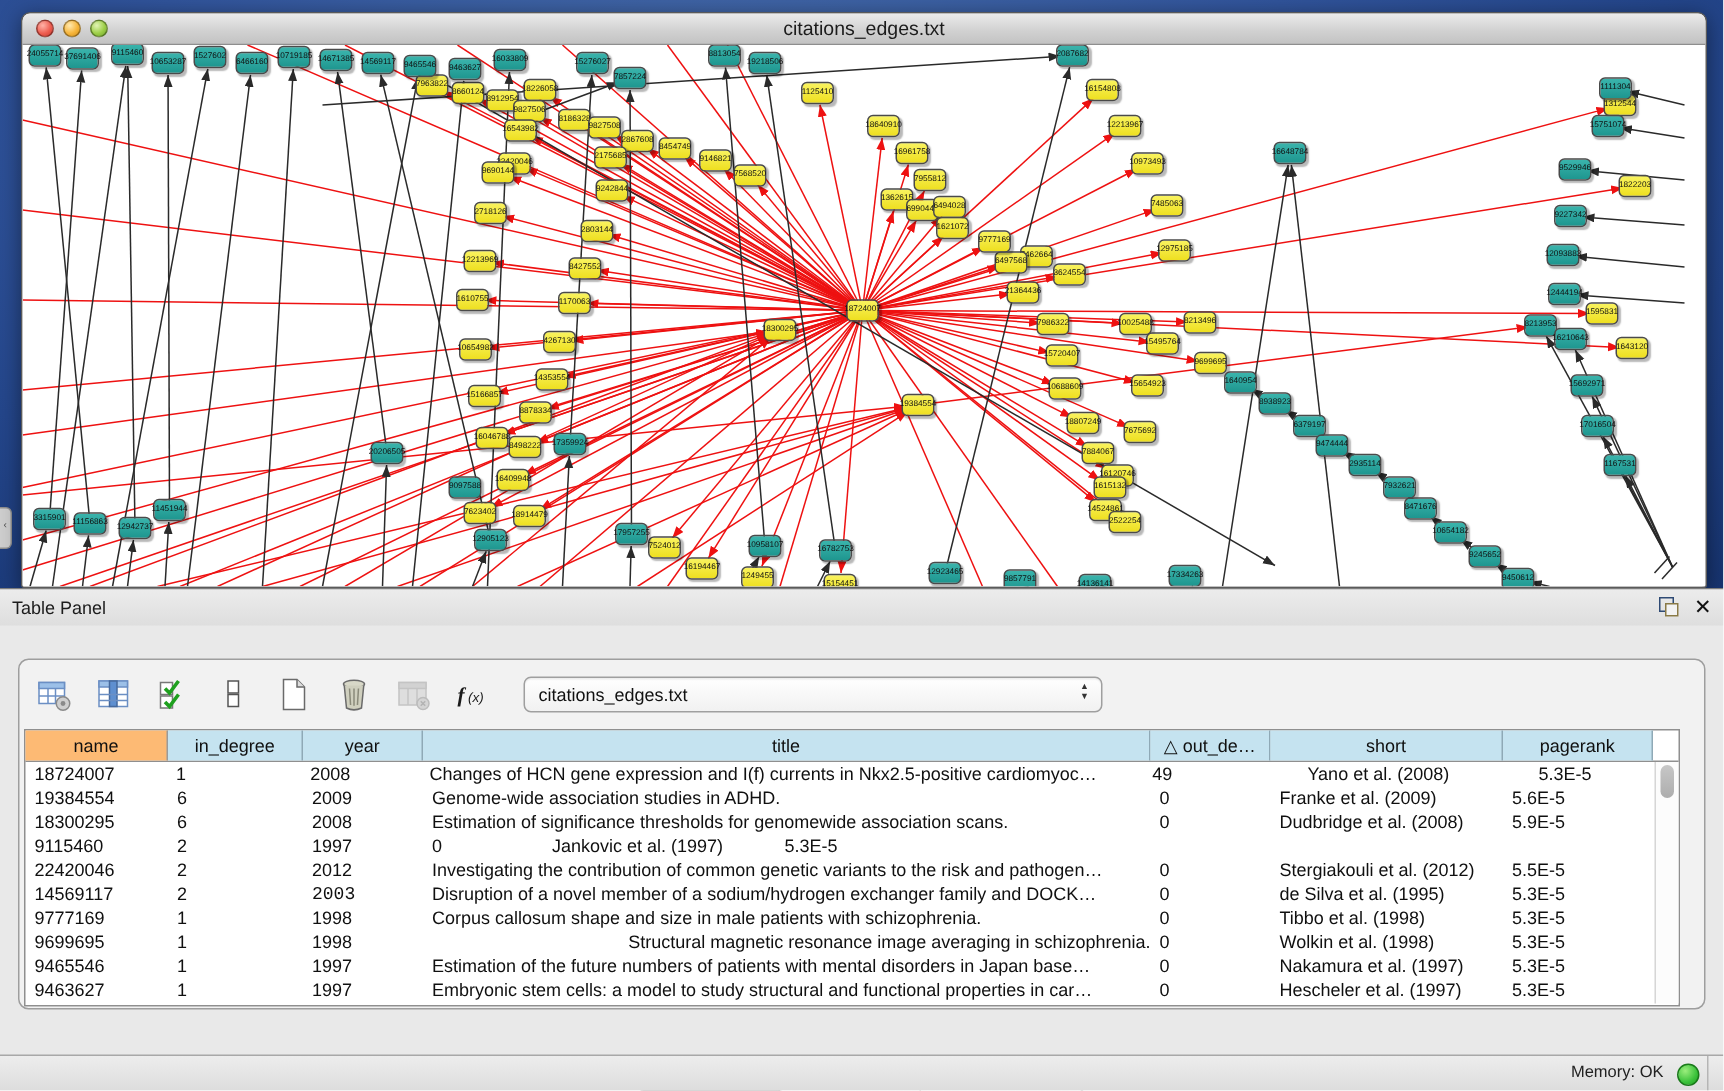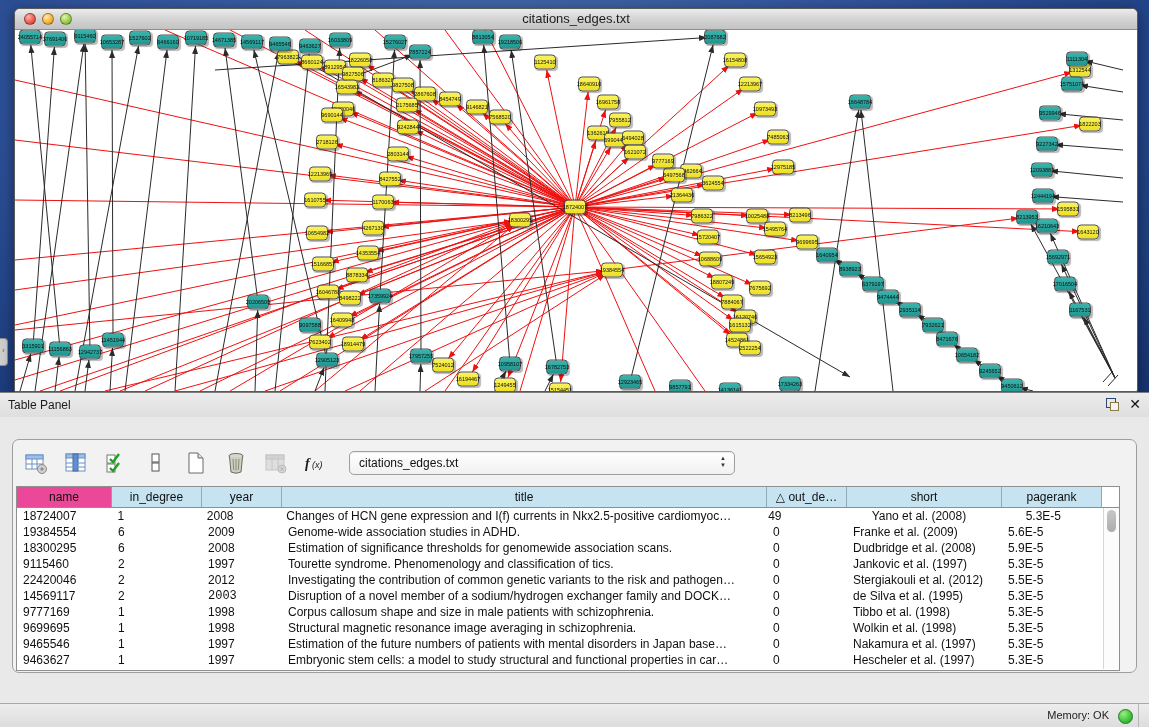--- a/index.html
+++ b/index.html
@@ -37,21 +37,21 @@
   .grabber{position:absolute;left:566px;top:-3px;font-size:9px;color:#444;}
   .inner-panel{position:absolute;left:12px;top:46px;width:1123px;height:232px;background:#f2f2f2;border:1px solid #9e9e9e;border-radius:7px;}
   .toolbar{position:absolute;left:10px;top:8px;height:30px;display:flex;align-items:center;gap:14px;}
   .tbtn{width:26px;height:26px;display:flex;align-items:center;justify-content:center;}
   .combo{position:relative;margin-left:6px;width:384px;height:22px;background:linear-gradient(#ffffff,#f1f1f1);border:1px solid #9f9f9f;border-radius:5px;box-shadow:inset 0 1px 1px rgba(0,0,0,.08);}
   .combo .cval{position:absolute;left:9px;top:4px;font-size:12px;color:#111;}
   .combo .steppers{position:absolute;right:8px;top:3px;font-size:6px;color:#333;line-height:7px;text-align:center;}
   .tablebox{position:absolute;left:3px;top:46px;width:1102px;height:183px;background:#fff;border:1px solid #8f8f8f;}
   .thead{display:flex;height:20px;border-bottom:1px solid #8f8f8f;}
   .th{box-sizing:border-box;font-size:12px;color:#101010;text-align:center;line-height:20px;background:#c5e3f0;border-right:1px solid #8fa9b6;overflow:hidden;white-space:nowrap;}
-  .th.gray{background:#ec4899;border-right:1px solid #9a9a9a;}
+  .th.gray{background:#fdba74;border-right:1px solid #9a9a9a;}
   .trow{display:flex;height:16px;}
   .td{box-sizing:border-box;font-size:12px;color:#101010;line-height:16px;padding-left:6px;overflow:hidden;white-space:nowrap;}
   .vscroll{position:absolute;right:0px;top:21px;width:15px;height:161px;background:#fcfcfc;border-left:1px solid #d6d6d6;}
   .vthumb{position:absolute;left:3px;top:2px;width:9px;height:22px;background:linear-gradient(#c7c7c7,#adadad);border-radius:5px;}
   .tabs{position:absolute;left:0;right:0;top:285px;display:flex;justify-content:center;}
   .seg{display:flex;border:1px solid #8a8a8a;border-radius:5px;overflow:hidden;box-shadow:0 1px 0 rgba(255,255,255,.7);}
   .seg .tab{font-size:12px;padding:3px 16px;background:linear-gradient(#ffffff,#efefef);color:#111;border-right:1px solid #a5a5a5;}
   .seg .tab:last-child{border-right:none;}
   .seg .tab.sel{background:linear-gradient(#8d8d8d,#707070);color:#f2f2f2;box-shadow:inset 0 1px 3px rgba(0,0,0,.35);}
   
@@ -773,21 +773,20 @@
               <div class="td" style="width: 80px;">2008</div>
               <div class="td" style="width: 485px;">Estimation of significance thresholds for genomewide association scans.</div>
               <div class="td" style="width: 80px;">0</div>
               <div class="td" style="width: 155px;">Dudbridge et al. (2008)</div>
               <div class="td" style="width: 100px;">5.9E-5</div>
             </div>
             <div class="trow">
               <div class="td" style="width: 95px;">9115460</div>
               <div class="td" style="width: 90px;">2</div>
               <div class="td" style="width: 80px;">1997</div>
-              <div class="td" style="width: 485px;">Tourette syndrome. Phenomenology and classification of tics.</div>
               <div class="td" style="width: 80px;">0</div>
               <div class="td" style="width: 155px;">Jankovic et al. (1997)</div>
               <div class="td" style="width: 100px;">5.3E-5</div>
             </div>
             <div class="trow">
               <div class="td" style="width: 95px;">22420046</div>
               <div class="td" style="width: 90px;">2</div>
               <div class="td" style="width: 80px;">2012</div>
               <div class="td" style="width: 485px;">Investigating the contribution of common genetic variants to the risk and pathogen…</div>
               <div class="td" style="width: 80px;">0</div>
@@ -809,21 +808,21 @@
               <div class="td" style="width: 80px;">1998</div>
               <div class="td" style="width: 485px;">Corpus callosum shape and size in male patients with schizophrenia.</div>
               <div class="td" style="width: 80px;">0</div>
               <div class="td" style="width: 155px;">Tibbo et al. (1998)</div>
               <div class="td" style="width: 100px;">5.3E-5</div>
             </div>
             <div class="trow">
               <div class="td" style="width: 95px;">9699695</div>
               <div class="td" style="width: 90px;">1</div>
               <div class="td" style="width: 80px;">1998</div>
-              <div class="td" style="width: 485px;">Structural magnetic resonance image averaging in schizophrenia.</div>
+              <div class="td" style="width: 485px; text-align: right;">Structural magnetic resonance image averaging in schizophrenia.</div>
               <div class="td" style="width: 80px;">0</div>
               <div class="td" style="width: 155px;">Wolkin et al. (1998)</div>
               <div class="td" style="width: 100px;">5.3E-5</div>
             </div>
             <div class="trow">
               <div class="td" style="width: 95px;">9465546</div>
               <div class="td" style="width: 90px;">1</div>
               <div class="td" style="width: 80px;">1997</div>
               <div class="td" style="width: 485px;">Estimation of the future numbers of patients with mental disorders in Japan base…</div>
               <div class="td" style="width: 80px;">0</div>

